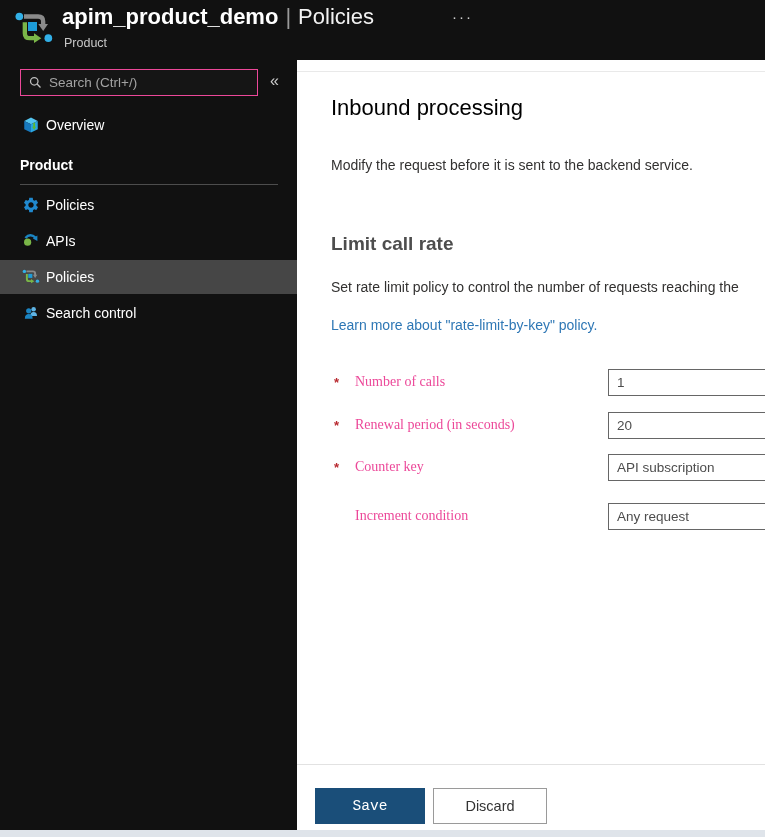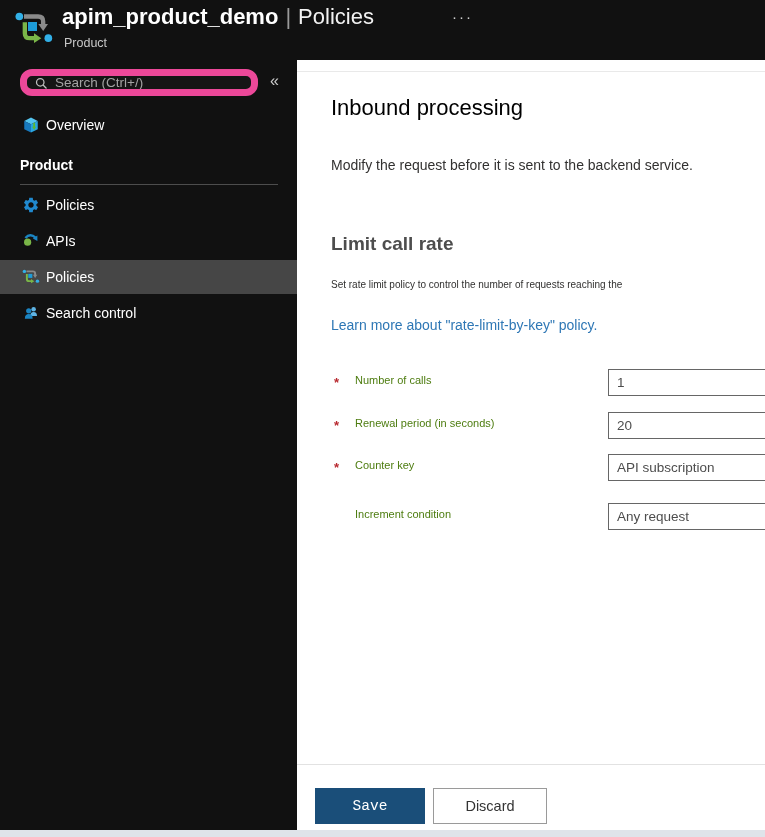--- a/index.html
+++ b/index.html
@@ -12,48 +12,48 @@
   .header-title { position:absolute; left:62px; top:4px; font-size:22px; color:#fff; white-space:nowrap; }
   .title-name { font-weight:700; }
   .title-sep { color:#9a9a9a; margin:0 7px; font-weight:400; }
   .title-page { font-weight:400; color:#f2f2f2; }
   .header-ellipsis { position:absolute; left:452px; top:8px; color:#cfcfcf; font-size:15px; letter-spacing:2px; cursor:pointer; }
   .header-subtitle { position:absolute; left:64px; top:36px; font-size:12.5px; color:#c8c8c8; }
 
   
   .sidebar { position:absolute; left:0; top:60px; width:297px; bottom:0; background:#111; z-index:1; }
   .search-wrap { position:absolute; left:20px; top:9px; width:238px; height:27px;
-                 border:7px solid #ec4899; border-radius:12px; display:flex; background:#151515; }
+                 border:1px solid #ec4899; border-radius:0; display:flex; align-items:center; background:#151515; }
   .search-wrap svg { margin-left:7px; flex:0 0 auto; }
   .search-input { flex:1; background:transparent; border:none; outline:none; color:#e8e8e8;
                   font-size:13.5px; padding:0 6px; font-family:"Liberation Sans", sans-serif; }
   .search-input::placeholder { color:#a3a3a3; }
   .collapse-btn { position:absolute; left:270px; top:12px; color:#cccccc; font-size:16px; cursor:pointer; }
 
   .nav-item { position:absolute; left:0; width:297px; height:34px; display:flex; align-items:center; cursor:pointer; color:#fff; font-size:14px; }
   .nav-item.active { background:#464646; }
   .nav-item .nav-icon { width:18px; height:18px; margin-left:22px; flex:0 0 auto; }
   .nav-item .nav-label { margin-left:6px; }
 
   .section-header { position:absolute; left:20px; top:97px; color:#fff; font-size:14px; font-weight:700; }
   .section-divider { position:absolute; left:20px; top:124px; width:258px; height:1px; background:#4d4d4d; }
 
   
   .main { position:absolute; left:297px; top:60px; width:468px; bottom:0; background:#fff; overflow:hidden; z-index:1; }
   .main-topline { position:absolute; left:0; top:11px; width:100%; height:1px; background:#e9e9e9; }
   .page-title { position:absolute; left:34px; top:35px; font-size:22px; font-weight:400; color:#000000; white-space:nowrap; }
   .page-desc { position:absolute; left:34px; top:97px; font-size:14px; color:#323130; white-space:nowrap; }
   .sec-title { position:absolute; left:34px; top:173px; font-size:19px; font-weight:700; color:#4d4d4d; white-space:nowrap; }
-  .sec-desc { position:absolute; left:34px; top:219px; font-size:10px; color:#323130; white-space:nowrap; }
+  .sec-desc { position:absolute; left:34px; top:219px; font-size:14px; color:#323130; white-space:nowrap; }
   .sec-link { position:absolute; left:34px; top:257px; font-size:14px; color:#2e77b5; white-space:nowrap; cursor:pointer; text-decoration:none; }
 
   .form-row { position:absolute; left:0; width:100%; height:27px; }
   .row-1 { top:309px; } .row-2 { top:352px; } .row-3 { top:394px; } .row-4 { top:443px; }
   .req { position:absolute; left:37px; top:6px; color:#b8292f; font-size:13px; font-weight:700; }
-  .field-label { position:absolute; left:58px; top:5px; font-size:11px; color:#4d7c0f; white-space:nowrap; }
+  .field-label { position:absolute; left:58px; top:5px; font-size:14px; color:#ec4899; white-space:nowrap;font-family:Liberation Serif, serif; }
   .field-input { position:absolute; left:311px; top:0; width:180px; height:27px; border:1px solid #666;
                  border-radius:0; font-size:13.5px; color:#4d4d4d; padding:0 8px; outline:none; background:#fff;
                  font-family:"Liberation Sans", sans-serif; }
 
   .footer-divider { position:absolute; left:0; top:704px; width:100%; height:1px; background:#e2e2e2; }
   .btn-save { position:absolute; left:18px; top:728px; width:110px; height:36px; background:#1a4e79; color:#fff;
               border:1px solid #1a4e79; font-size:14.5px; cursor:pointer; font-family:Liberation Mono, monospace; }
   .btn-discard { position:absolute; left:136px; top:728px; width:114px; height:36px; background:#fff; color:#333;
                  border:1px solid #9a9a9a; font-size:14.5px; cursor:pointer; font-family:"Liberation Sans", sans-serif; }
 

